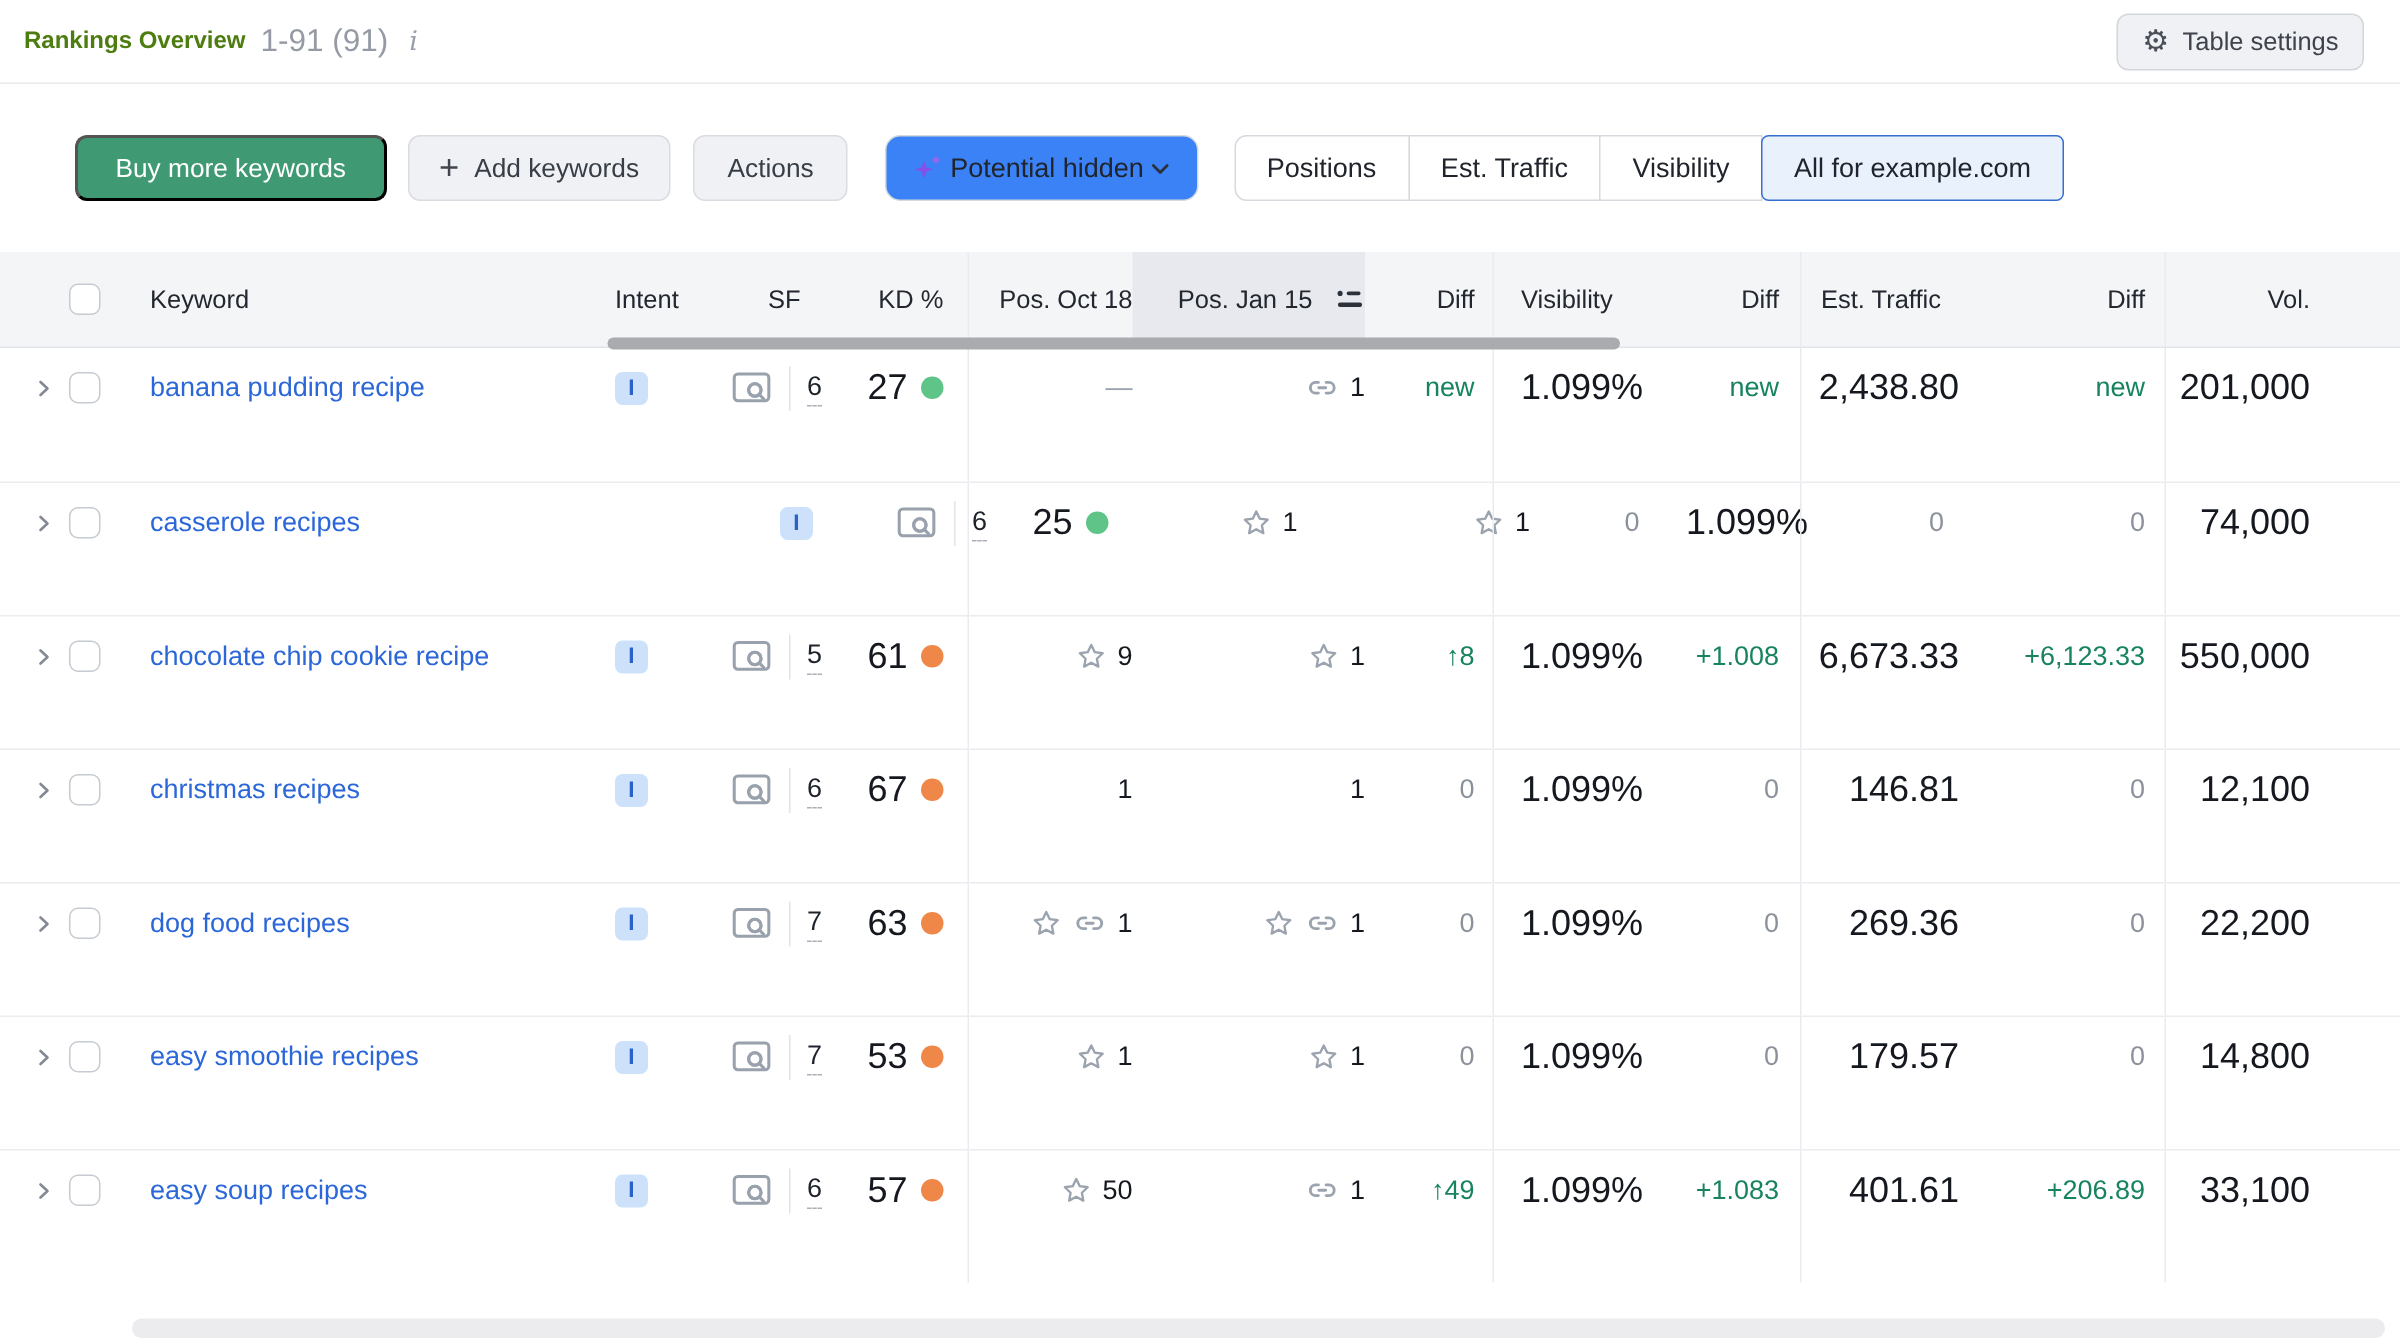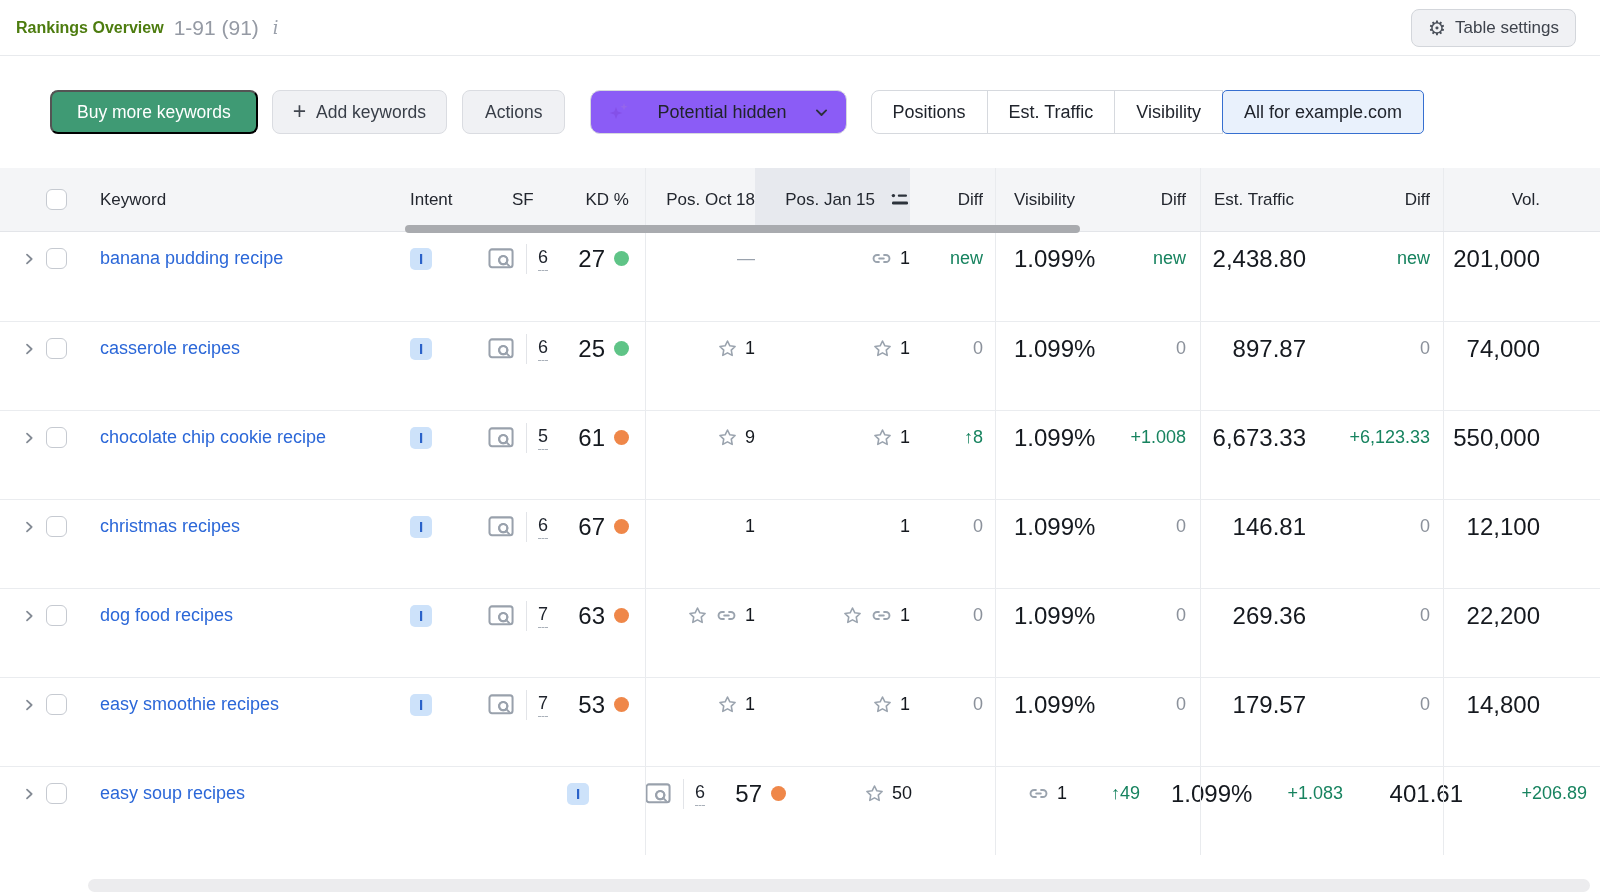--- a/index.html
+++ b/index.html
@@ -17,21 +17,21 @@
   .settings-btn { margin-left:auto; height:38px; background:#f0f1f4; border:1px solid #d3d6db; border-radius:8px;
     display:flex; align-items:center; gap:9px; padding:0 16px; font-size:17px; color:#3e434c; cursor:pointer; }
   .gear { font-size:20px; color:#4a505a; line-height:1; }
   
   .toolbar { margin:34px 16px 0; display:flex; align-items:center; height:44px;padding-left:34px; }
   .btn { height:44px; display:inline-flex; align-items:center; border-radius:8px; font-size:17.5px; cursor:pointer; }
   .btn-buy { background:#3f9a74; color:#fff; padding:0 25px; margin-right:14px; }
   .btn-gray { background:#f0f1f4; border:1px solid #dadce1; color:#383e48; padding:0 20px; margin-right:15px; gap:10px; }
   .plus { font-size:23px; color:#41464f; line-height:1; margin-top:-2px; }
   .btn-actions { padding:0 22px; margin-right:25px; }
-  .btn-potential { background:#8b5cf6; border:1px solid #d6d9de; border-radius:10px; padding:0 16px; gap:26px; margin-right:24px; color:#20242c; font-size:18px; }
+  .btn-potential { background:#3b82f6; border:1px solid #d6d9de; border-radius:10px; padding:0 16px; gap:2px; margin-right:24px; color:#20242c; font-size:18px; }
   .segmented { display:flex; height:44px; }
   .segment { background:#fff; border:1px solid #d6d9de; padding:0 21px; display:flex; align-items:center;
     font-size:18px; color:#20242c; margin-left:-1px; position:relative; cursor:pointer; white-space:nowrap; }
   .segment:first-child { border-radius:8px 0 0 8px; margin-left:0; }
   .segment:last-child { border-radius:0 8px 8px 0; }
   .segment.selected { background:#e9f1fc; border:1.5px solid #366fd0; z-index:2; border-radius:5px; }
   
   .thead { margin-top:34px; height:64px; background:#f4f5f7; display:flex; align-items:stretch;
     border-bottom:1px solid #e3e5e9; font-size:17px; color:#23272f; position:relative; }
   .th { display:flex; align-items:center; }
@@ -270,23 +270,20 @@
       </div>
     <div class="td col-diff1">
         <span class="diff-gray">0</span>
       </div>
     <div class="td col-vis">
         <span class="val">1.099%</span>
       </div>
     <div class="td col-vis-diff">
         <span class="diff-gray">0</span>
       </div>
-    <div class="td col-traffic">
-        <span class="val">897.87</span>
-      </div>
     <div class="td col-traffic-diff">
         <span class="diff-gray">0</span>
       </div>
     <div class="td col-vol">
         <span class="val">74,000</span>
       </div>
     <i class="vl vl-a"></i>
       <i class="vl vl-b"></i>
       <i class="vl vl-c"></i>
       <i class="vl vl-d"></i>
@@ -626,20 +623,23 @@
       </div>
     <div class="td col-vis-diff">
         <span class="diff-green">+1.083</span>
       </div>
     <div class="td col-traffic">
         <span class="val">401.61</span>
       </div>
     <div class="td col-traffic-diff">
         <span class="diff-green">+206.89</span>
       </div>
+    <div class="td col-vol">
+        <span class="val">33,100</span>
+      </div>
     <i class="vl vl-a"></i>
       <i class="vl vl-b"></i>
       <i class="vl vl-c"></i>
       <i class="vl vl-d"></i>
   </div>
   </div>
 
 <div class="hthumb"></div>
 <div class="bottom-track"></div>
 

